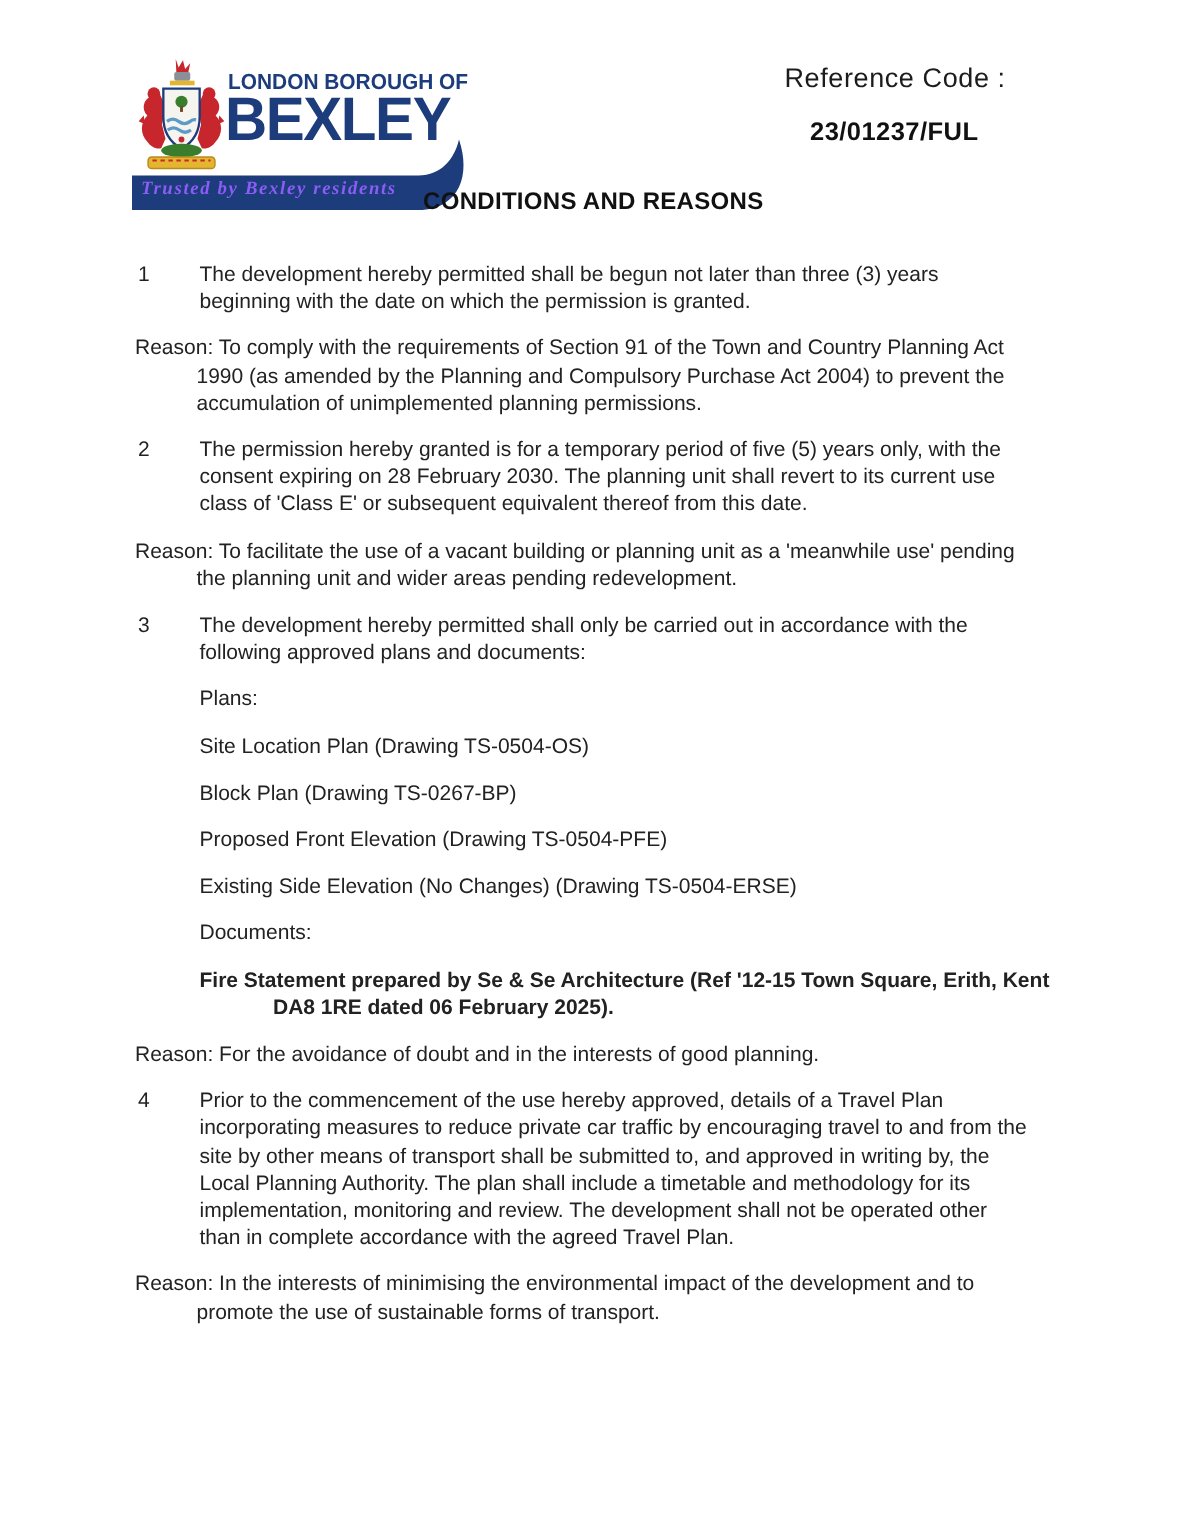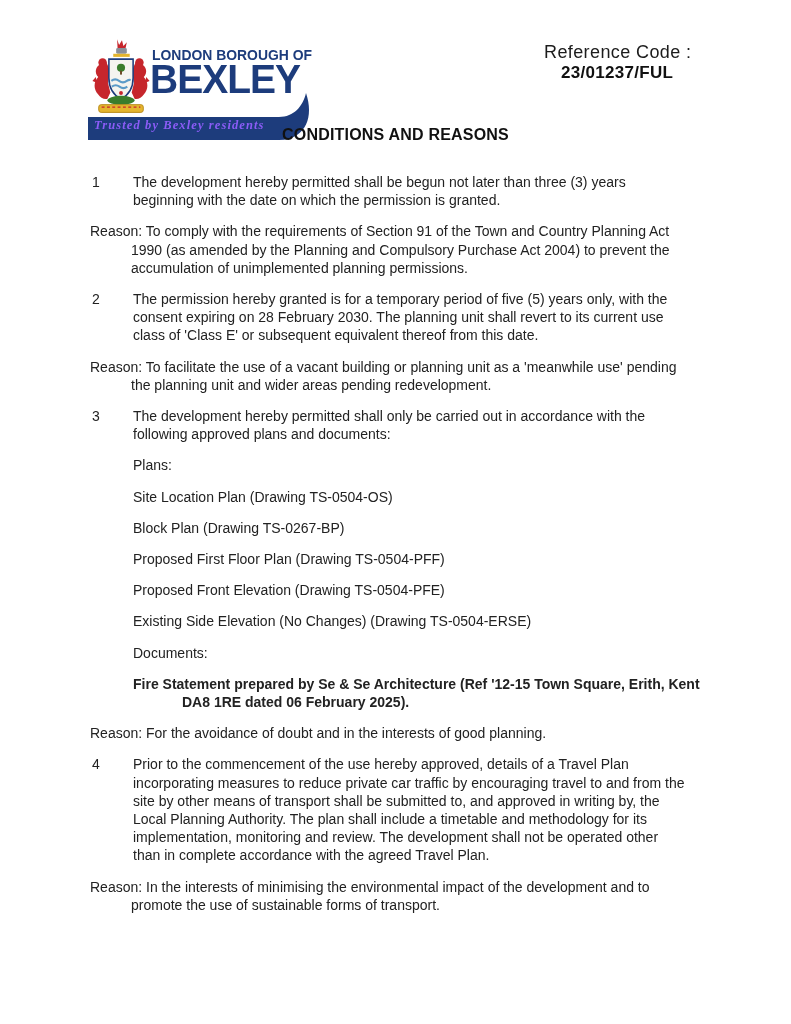--- a/index.html
+++ b/index.html
@@ -65,30 +65,31 @@
     font-weight: bold;
     letter-spacing: -1px;
     color: #1d3c7c;
     transform: scaleX(0.95);
     transform-origin: left top;
     white-space: nowrap;
   }
 
   .ref-block {
     position: absolute;
-    left: 544px;
+    left: 523px;
     top: 42px;
   }
   .ref-label {
     font-size: 18px;
     letter-spacing: 0.4px;
     color: #1c1c1c;
     white-space: nowrap;
   }
   .ref-code {
+    margin-top: 15px;
     margin-left: 17px;
     font-size: 17px;
     font-weight: bold;
     letter-spacing: 0.3px;
     color: #111111;
     white-space: nowrap;
   }
 
   .doc-title {
     position: absolute;
@@ -203,21 +204,20 @@
 the planning unit and wider areas pending redevelopment.</p>
 
     <div class="cond-row">
       <div class="cond-num">3</div>
       <div class="cond-text">
         <p class="para lines">The development hereby permitted shall only be carried out in accordance with the
 following approved plans and documents:</p>
         <p class="para">Plans:</p>
         <p class="para">Site Location Plan (Drawing TS-0504-OS)</p>
         <p class="para">Block Plan (Drawing TS-0267-BP)</p>
-        <p class="para">Proposed First Floor Plan (Drawing TS-0504-PFF)</p>
         <p class="para">Proposed Front Elevation (Drawing TS-0504-PFE)</p>
         <p class="para">Existing Side Elevation (No Changes) (Drawing TS-0504-ERSE)</p>
         <p class="para">Documents:</p>
         <p class="para lines hang">Fire Statement prepared by Se &amp; Se Architecture (Ref '12-15 Town Square, Erith, Kent
 DA8 1RE dated 06 February 2025).</p>
       </div>
     </div>
     <p class="para reason lines">Reason: For the avoidance of doubt and in the interests of good planning.</p>
 
     <div class="cond-row">

